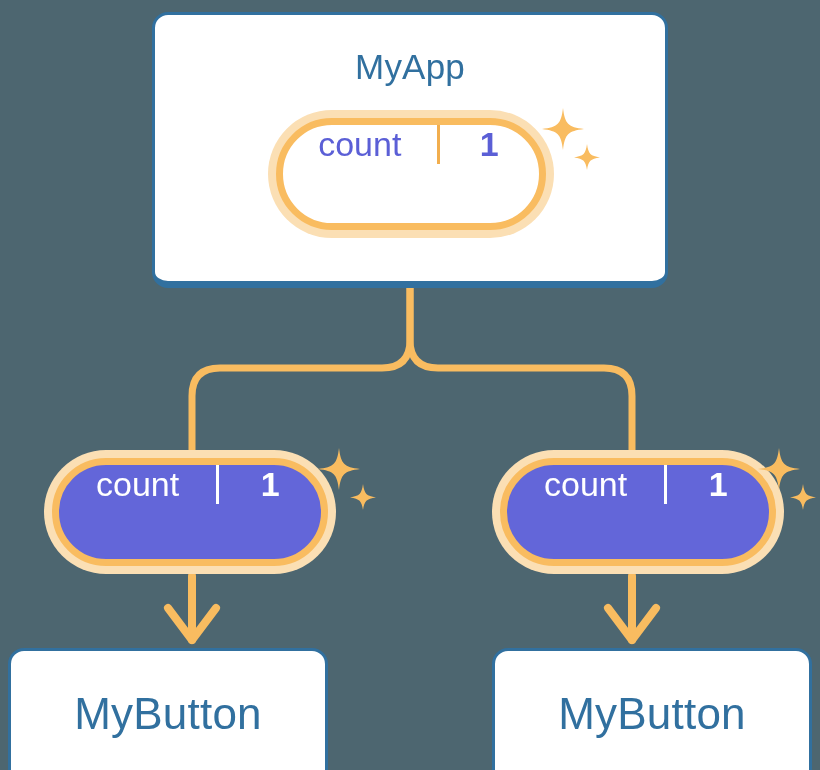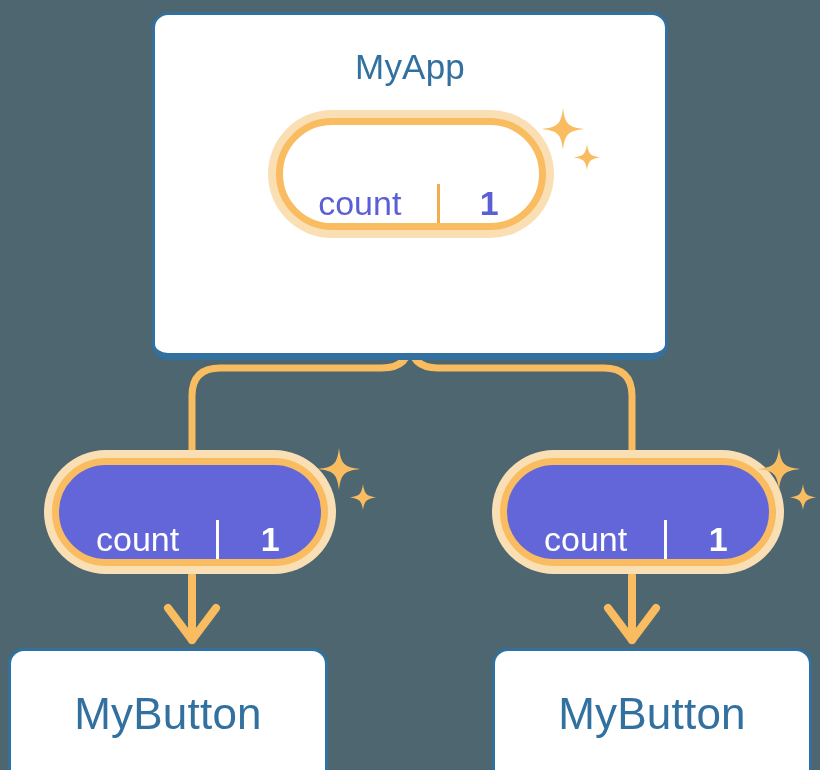--- a/index.html
+++ b/index.html
@@ -43,21 +43,21 @@
     font-weight: 400;
     letter-spacing: 0.2px;
     text-align: center;
     white-space: nowrap;
   }
 
   #app-card {
     left: 152px;
     top: 12px;
     width: 516px;
-    height: 348px;
+    height: 276px;
   }
   #app-card .comp-title {
     margin-top: 32px;
   }
 
   .btn-card {
     height: 145px;
     border-bottom-width: 3px;
   }
   #btn-card-left  { left: 8px;  top: 648px; width: 320px; }
@@ -73,21 +73,21 @@
     box-sizing: border-box;
     display: flex;
     align-items: stretch;
     border-radius: 999px;
     background: #fbdfb4;            
     padding: 8px;
   }
   .pill-inner {
     flex: 1;
     display: flex;
-    align-items: flex-end;
+    align-items: flex-start;
     border-radius: 999px;
     border: 7px solid #f9bc60;      
     box-sizing: border-box;
     overflow: hidden;
   }
   .pill-cell {
     display: flex;
     align-items: center;
     justify-content: center;
     font-size: 34px;

